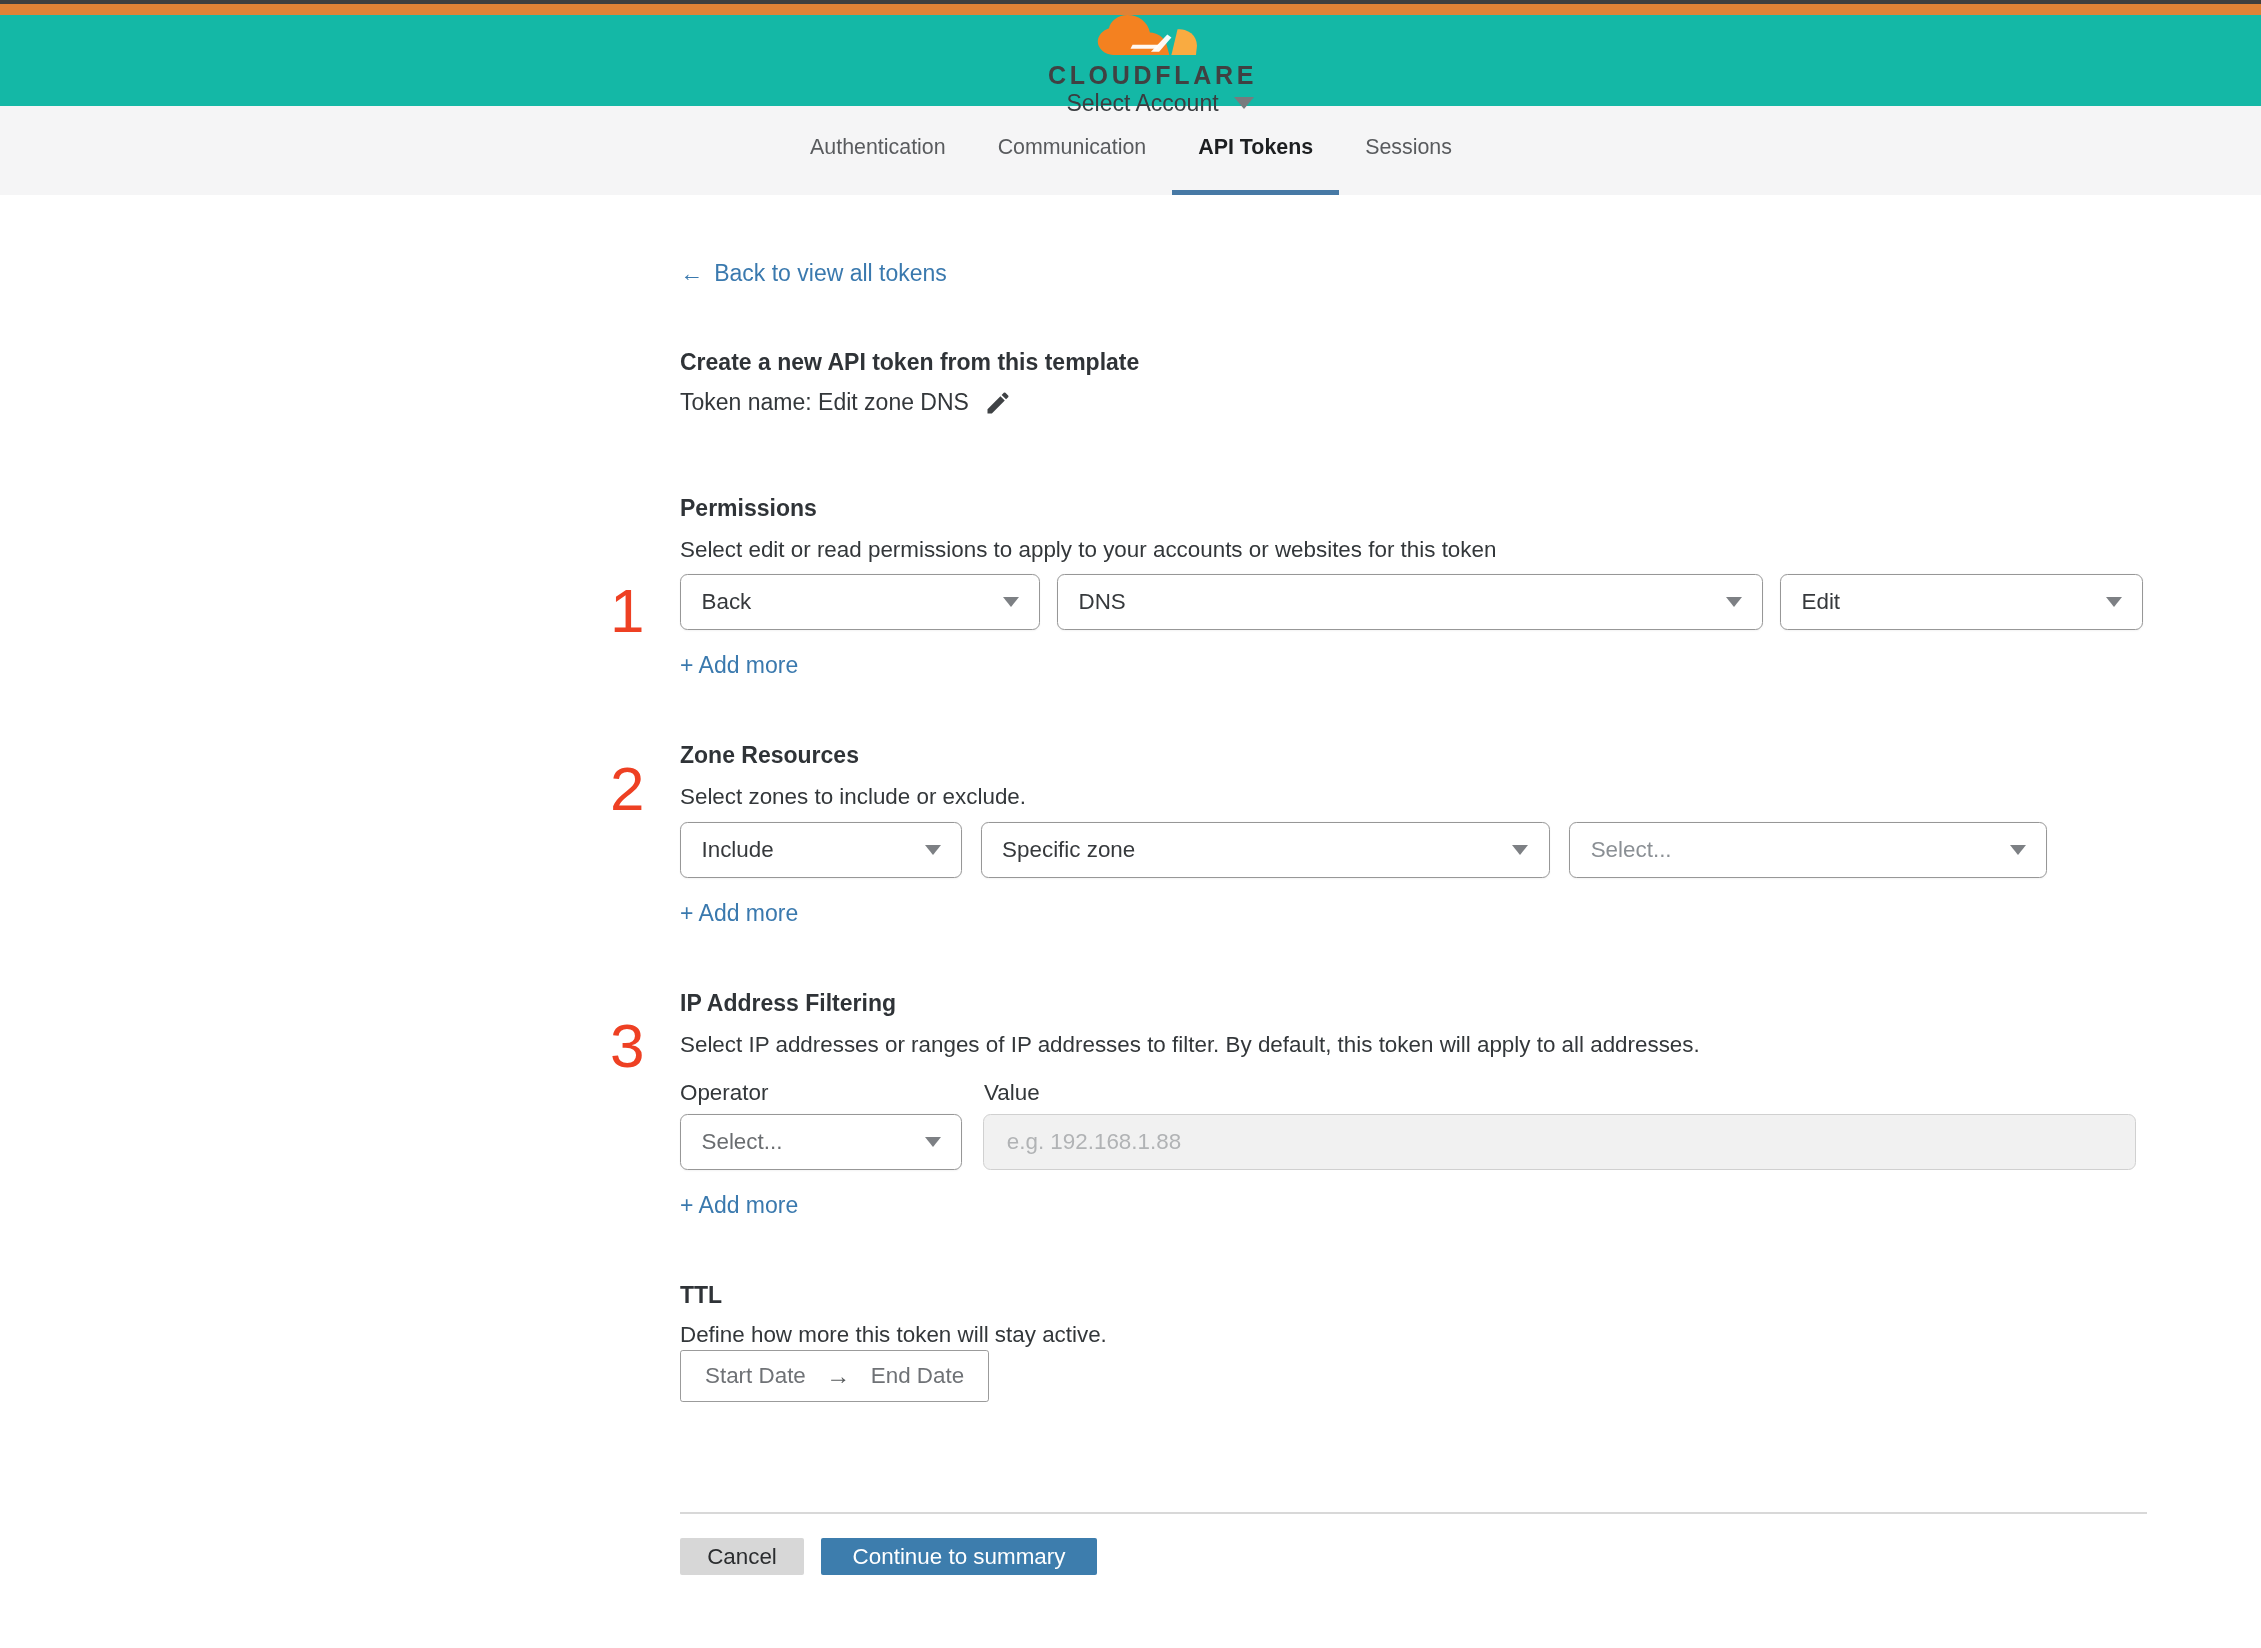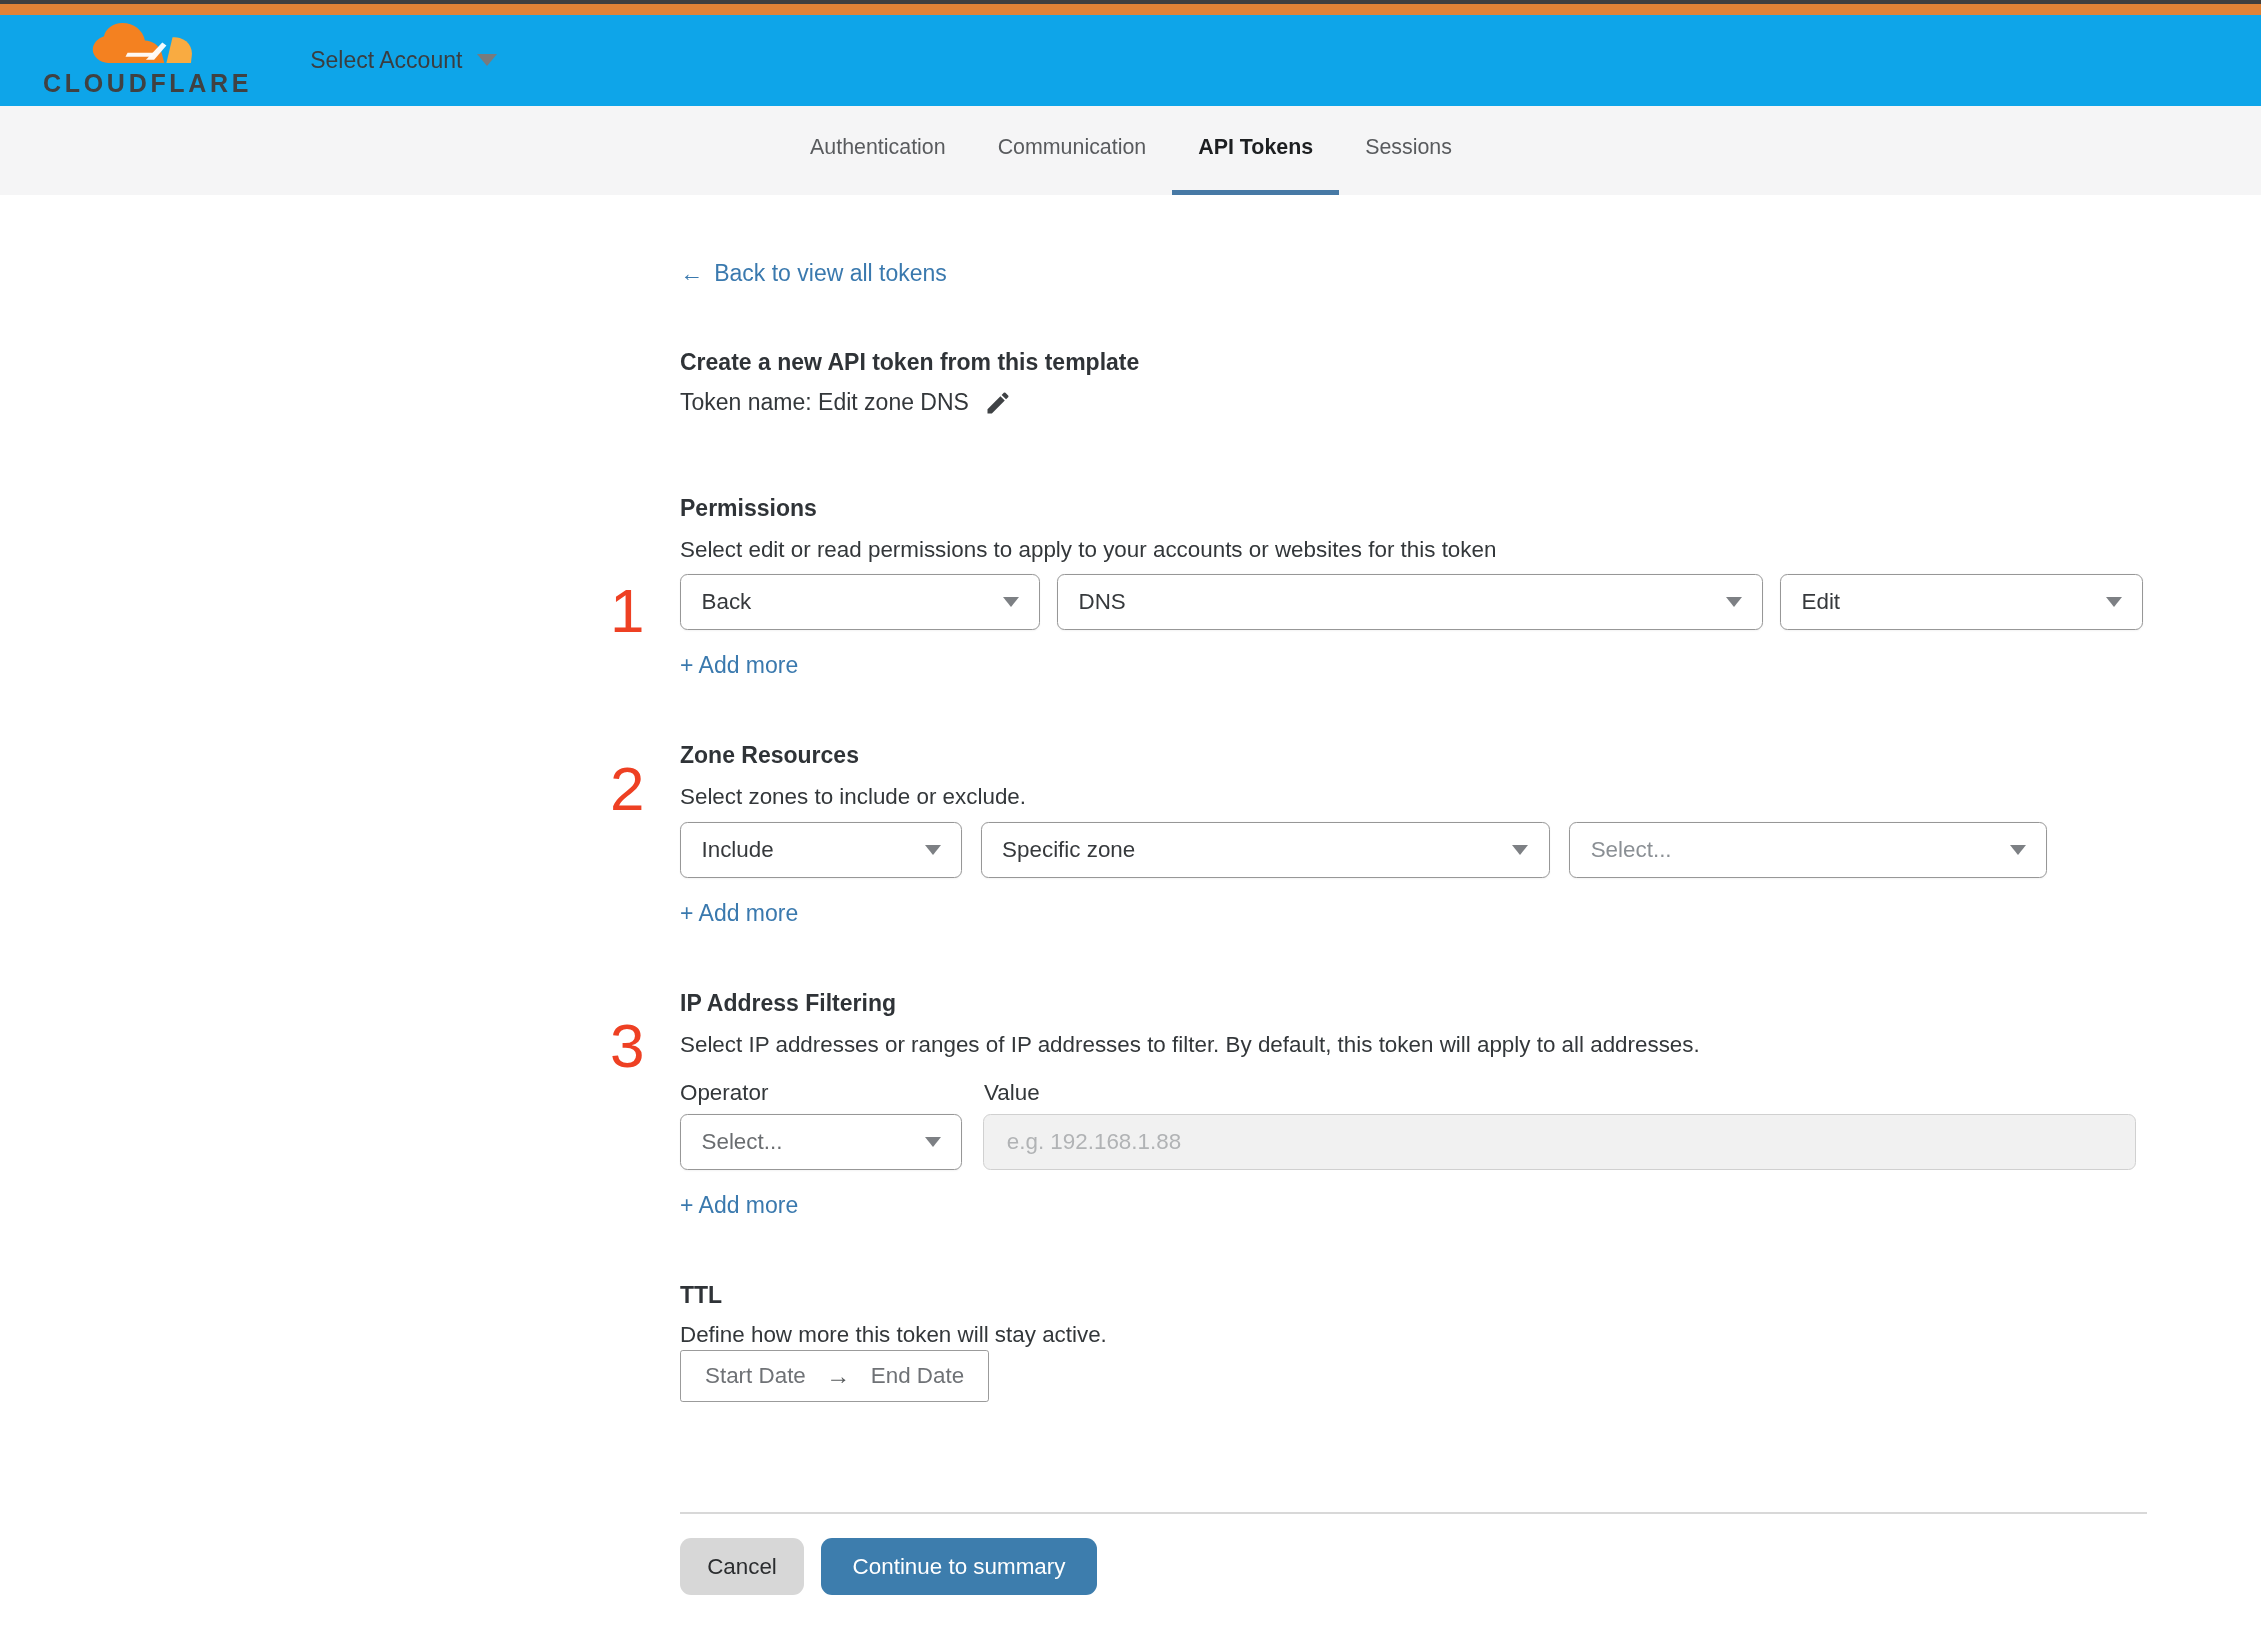--- a/index.html
+++ b/index.html
@@ -4,21 +4,21 @@
 <style>
   * { margin:0; padding:0; box-sizing:border-box; }
   html,body { width:2262px; height:1648px; background:#ffffff; overflow:hidden;
               font-family:"Liberation Sans", sans-serif; color:#33373a; }
 
   
   .top-strip  { height:3.7px;  background:#3f3f3f; }
   .orange-bar { height:11.2px; background:#e08236; }
 
   
-  .header { height:91px; background:#0ea5e9; display:flex; align-items:center; }
+  .header { height:91px; background:#14b8a6; display:flex; align-items:center;flex-direction:column; }
   .logo { margin-left:43px; display:flex; flex-direction:column; align-items:center; cursor:pointer; }
   .logo svg { width:138px; height:45px; display:block; }
   .logo-word { font-size:25px; font-weight:700; letter-spacing:3.7px; color:#404142; margin-top:0.9px; }
   .account { margin-left:58px; display:flex; align-items:center; gap:15px; cursor:pointer; }
   .account-label { font-size:23px; color:#3a3d40; }
   .caret { width:0; height:0; border-left:10.3px solid transparent; border-right:10.3px solid transparent; border-top:12px solid #787b7e; }
 
   
   .tabbar { height:89px; background:#f5f5f6; display:flex; justify-content:center; }
   .tab { display:flex; align-items:center; padding:0 26px; font-size:21.4px; color:#595b5e;
@@ -67,21 +67,21 @@
   .value-input::placeholder { color:#b1b3b5; }
 
   .date-box { margin-top:2px; height:52px; border:1.9px solid #9b9b9b; border-radius:2.8px;
               display:flex; align-items:center; gap:20.5px; padding:0 24px;
               font-size:22.4px; color:#6f7276; cursor:pointer; }
   .date-arrow { color:#55585a; font-size:24px; }
 
   .divider { margin-top:110px; width:1467px; height:1.9px; background:#d8d8d8; }
 
   .footer-row { margin-top:24px; display:flex; gap:17px; }
-  .btn { height:57px; border:none; border-radius:11px; font-size:22.4px; cursor:pointer;
+  .btn { height:37px; border:none; border-radius:2px; font-size:22.4px; cursor:pointer;
          font-family:"Liberation Sans",sans-serif; display:flex; align-items:center; justify-content:center; }
   .btn-cancel   { width:124px; background:#d7d7d7; color:#2b2d2f; }
   .btn-continue { width:276px; background:#3d7dad; color:#ffffff; }
 </style>
 </head>
 <body>
 
 <div class="top-strip"></div>
 <div class="orange-bar"></div>
 

